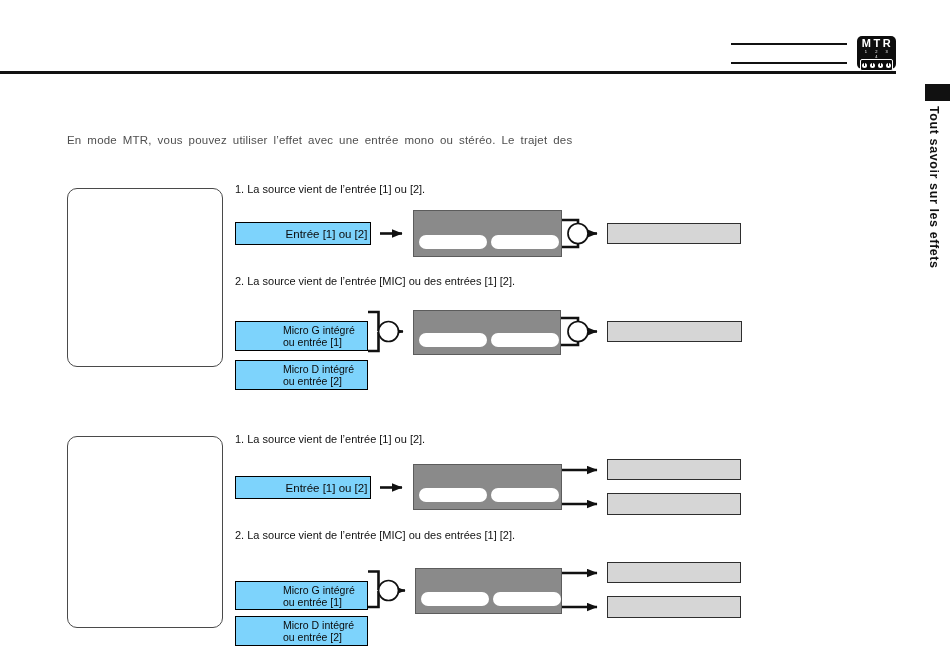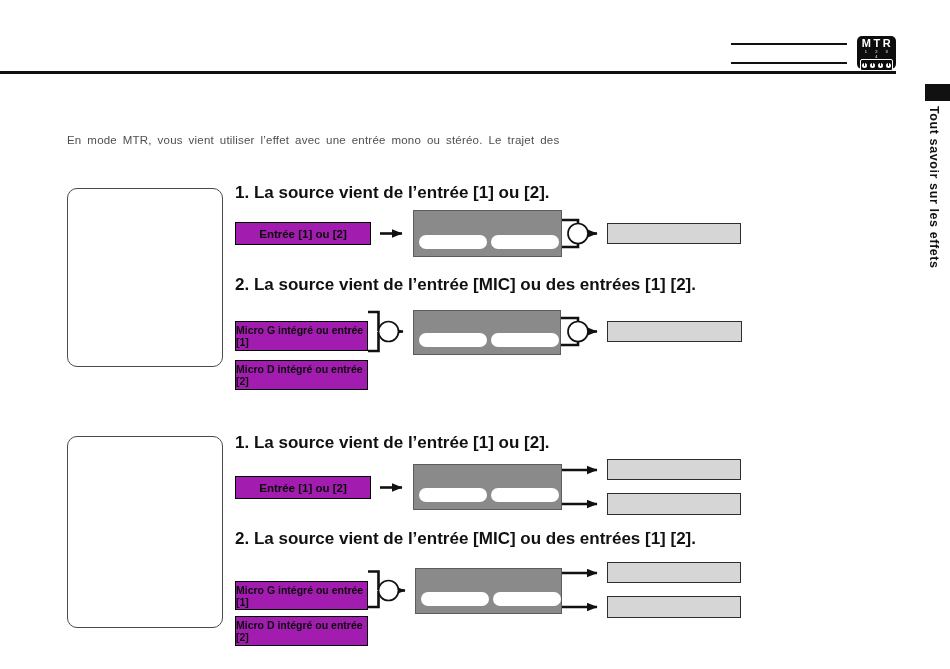--- a/index.html
+++ b/index.html
@@ -26,23 +26,23 @@
   .side-label{position:absolute;left:921px;top:106px;width:20px;height:240px;
               writing-mode:vertical-rl;text-orientation:sideways;
               font-weight:bold;font-size:12.5px;letter-spacing:0.6px;color:#111;white-space:nowrap;}
   
   .intro{position:absolute;left:67px;top:134px;width:540px;font-size:11.5px;color:#4f4f4f;
          word-spacing:2.5px;letter-spacing:0.2px;}
   
   .panel{position:absolute;left:67px;width:154px;background:#fff;border:1px solid #4a4a4a;border-radius:10px;}
   .panelA{top:188px;height:177px;}
   .panelB{top:436px;height:190px;}
-  .fheading{position:absolute;font-weight:bold;font-size:17px;color:#111;white-space:nowrap;}
-  .src{position:absolute;box-sizing:border-box;background:#a21caf;border:1.5px solid #000;
-       display:flex;align-items:center;justify-content:center;font-weight:bold;color:#0a0a0a;}
+  .fheading{position:absolute;font-weight:normal;font-size:11px;color:#111;white-space:nowrap;}
+  .src{position:absolute;box-sizing:border-box;background:#7dd3fc;border:1.5px solid #000;
+       display:flex;align-items:center;justify-content:center;font-weight:normal;color:#0a0a0a;padding-left:47px;}
   .src-single{left:235px;width:136px;height:23px;font-size:11.5px;}
   .src-mic{left:235px;width:133px;height:30px;font-size:10.5px;margin-top:24px;}
   .fx{position:absolute;box-sizing:border-box;background:#8a8a8a;border:1px solid #5c5c5c;}
   .pill{position:absolute;bottom:7px;width:68px;height:14px;border-radius:7px;background:#fff;}
   .pill1{left:5px;}
   .pill2{left:77px;}
   .out{position:absolute;box-sizing:border-box;background:#d6d6d6;border:1px solid #2e2e2e;}
   
   .hA1{left:235px;top:183px;}
   .hA2{left:235px;top:275px;}
@@ -83,21 +83,21 @@
       <span class="knob"></span>
       <span class="knob"></span>
       <span class="knob"></span>
       <span class="knob"></span>
     </div>
   </div>
 
   <div class="side-tab"></div>
   <div class="side-label">Tout savoir sur les effets</div>
 
-  <div class="intro">En mode MTR, vous vient utiliser l’effet avec une entrée mono ou stéréo. Le trajet des</div>
+  <div class="intro">En mode MTR, vous pouvez utiliser l’effet avec une entrée mono ou stéréo. Le trajet des</div>
 
   <svg class="wires" viewBox="0 0 950 669" xmlns="http://www.w3.org/2000/svg">
     <defs>
       <marker id="ah" viewBox="0 0 10 8" refX="9.5" refY="4" markerWidth="11" markerHeight="9" markerUnits="userSpaceOnUse" orient="auto">
         <path d="M0,0 L10,4 L0,8 Z" fill="#111"></path>
       </marker>
     </defs>
     <g stroke="#111" stroke-width="2.6" fill="none">
 
       <path d="M380,233.5 L402,233.5" marker-end="url(#ah)"></path>

